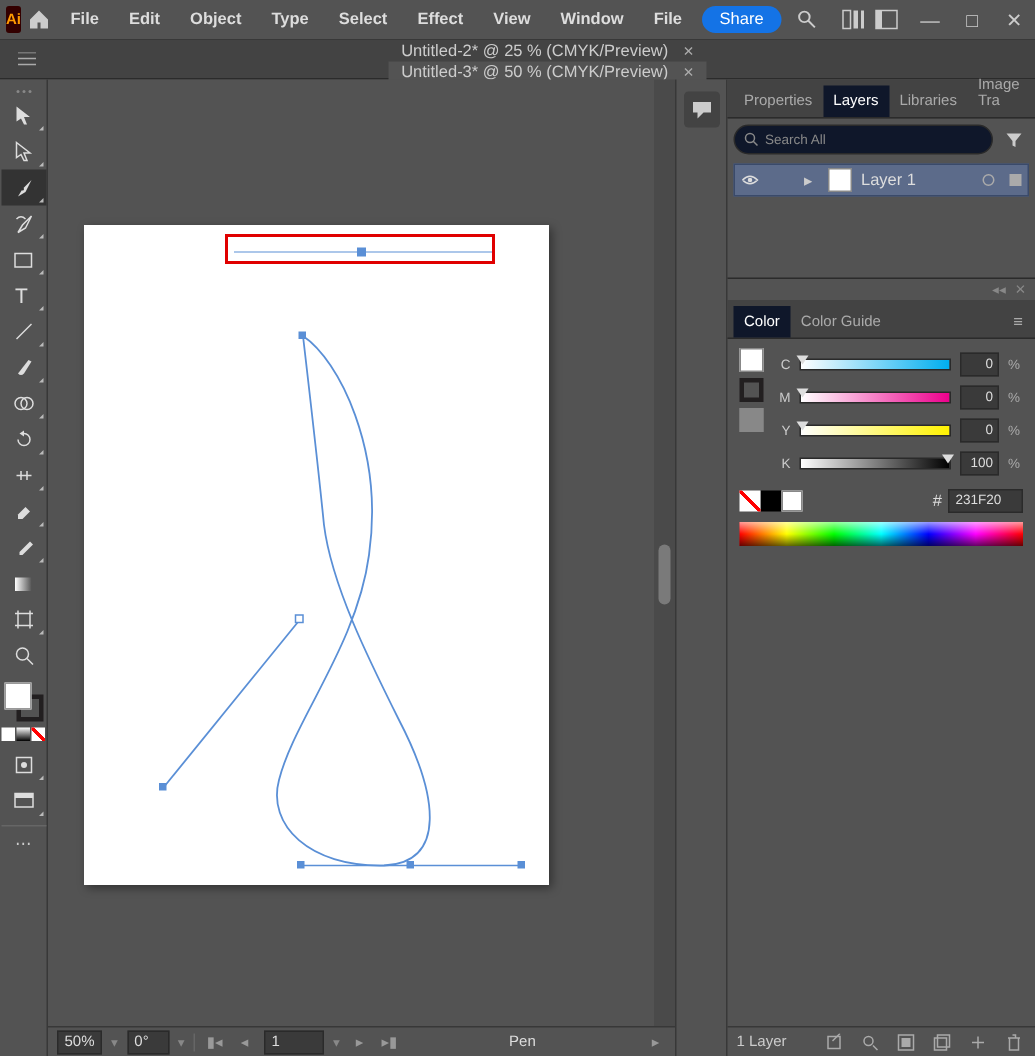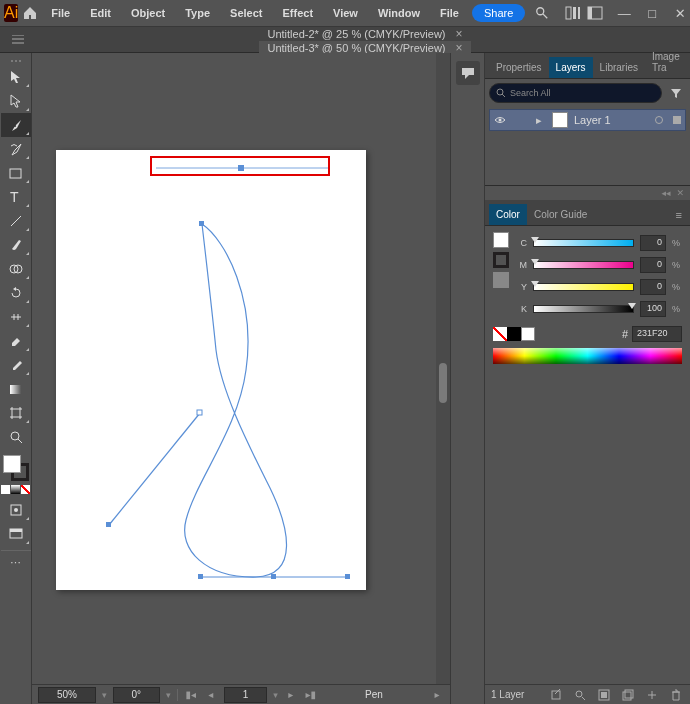--- a/index.html
+++ b/index.html
@@ -1,19 +1,19 @@
 <!DOCTYPE html>
 <html><head>
 <meta charset="utf-8">
 <style>
   * { box-sizing: border-box; margin: 0; padding: 0; font-family: "Segoe UI", Arial, sans-serif; }
   body { background: #535353; width: 690px; height: 704px; overflow: hidden; color: #ddd; font-size: 11px; }
   
   .menubar { height: 27px; background: #535353; display: flex; align-items: center; padding: 0 4px; gap: 2px; border-bottom: 1px solid #383838; }
-  .menubar .app-mark { width: 18px; height: 18px; background: #330000; color: #ff9a00; font-weight: normal; font-size: 16px; display:flex; align-items:center; justify-content:center; border-radius:2px; }
+  .menubar .app-mark { width: 18px; height: 18px; background: #330000; color: #ff9a00; font-weight: bold; font-size: 10px; display:flex; align-items:center; justify-content:center; border-radius:2px; }
   .menubar .home { width:20px; height:20px; display:flex; align-items:center; justify-content:center; margin: 0 4px; }
   .menubar .menu-item { padding: 6px 9px; cursor: default; font-weight: bold; }
   .menubar .spacer { flex: 1; }
   .share-btn { background: #1473e6; color:#fff; padding: 3px 12px; border-radius: 12px; font-size:11px; margin-right:6px; }
   .menubar .icon-btn { width:26px; height:22px; display:flex; align-items:center; justify-content:center; margin:0 2px; }
   .win-controls { display:flex; gap:10px; margin-left:8px; padding-right:6px; }
   .win-controls span { width:18px; height:18px; display:flex; align-items:center; justify-content:center; color:#ccc; font-size:13px; }
   
   .tabbar { height: 26px; background: #434343; display:flex; align-items:center; padding-left: 40px; border-bottom:1px solid #2b2b2b;flex-direction:column; }
   .tabbar .tab { height:26px; display:flex; align-items:center; padding: 0 8px; font-size:11px; color:#ccc; gap:10px; }
@@ -34,31 +34,31 @@
   .small-swatches span { width:9px; height:9px; display:block; }
   
   .canvas-wrap { flex:1; position:relative; background:#535353; }
   .scroll-v { position:absolute; right:0; top:0; bottom:20px; width:14px; background:#4a4a4a; }
   .scroll-v .thumb { position:absolute; left:3px; right:3px; top:310px; height:40px; background:#7a7a7a; border-radius:4px; }
   .artboard { position:absolute; left:24px; top:97px; width:310px; height:440px; background:#fff; box-shadow: 2px 2px 6px rgba(0,0,0,0.4); }
   .red-box { position:absolute; left:94px; top:6px; width:180px; height:20px; border:2px solid #e00000; }
   .pathline { position:absolute; left:0; top:0; }
   
   .statusbar { position:absolute; left:0; right:0; bottom:0; height:20px; background:#535353; border-top:1px solid #383838; display:flex; align-items:center; font-size:10px; gap:6px; padding: 0 6px; }
-  .statusbar .field { background:#3a3a3a; border:1px solid #2a2a2a; padding:1px 18px; height:16px; display:flex; align-items:center; min-width:28px; }
+  .statusbar .field { background:#3a3a3a; border:1px solid #2a2a2a; padding:1px 4px; height:16px; display:flex; align-items:center; min-width:28px; }
   .statusbar .nav-btn { width:14px; height:14px; display:flex; align-items:center; justify-content:center; color:#999; }
   .statusbar .arrow { color:#888; font-size:9px; }
   
   .strip { width:34px; background:#535353; border-left:1px solid #383838; padding-top:8px; display:flex; flex-direction:column; align-items:center; }
   .strip .strip-icon { width:24px; height:24px; display:flex; align-items:center; justify-content:center; margin-bottom:6px; background:#434343; border-radius:3px; }
   
   .panels { width:206px; background:#535353; display:flex; flex-direction:column; border-left:1px solid #383838; }
   .panel-tabs { height:26px; display:flex; align-items:flex-end; padding: 0 4px; border-bottom:1px solid #2b2b2b; background: #434343; }
   .panel-tabs .ptab { padding:5px 7px; font-size:10px; color:#aaa; }
-  .panel-tabs .ptab.active { background:#0c4a6e; color:#fff; }
+  .panel-tabs .ptab.active { background:#0f172a; color:#fff; }
   .panel-tabs .menu-icon { margin-left:auto; padding:4px; color:#aaa; }
   
   .layers-body { padding:4px; }
   .search-row { display:flex; gap:4px; align-items:center; margin-bottom:6px; }
   .search-row .search { flex:1; background:#0f172a; border:1px solid #2a2a2a; height:20px; border-radius:10px; display:flex; align-items:center; padding:0 6px; gap:4px; color:#888; }
   .search-row .filter { width:20px; height:20px; display:flex; align-items:center; justify-content:center; }
   .layer-row { display:flex; align-items:center; height:22px; background:#5c6b8a; gap:6px; padding:0 4px; border:1px solid #3a4a6a; }
   .layer-row .eye { width:16px; text-align:center; }
   .layer-row .lock { width:14px; }
   .layer-row .expand { width:10px; color:#ccc; }

